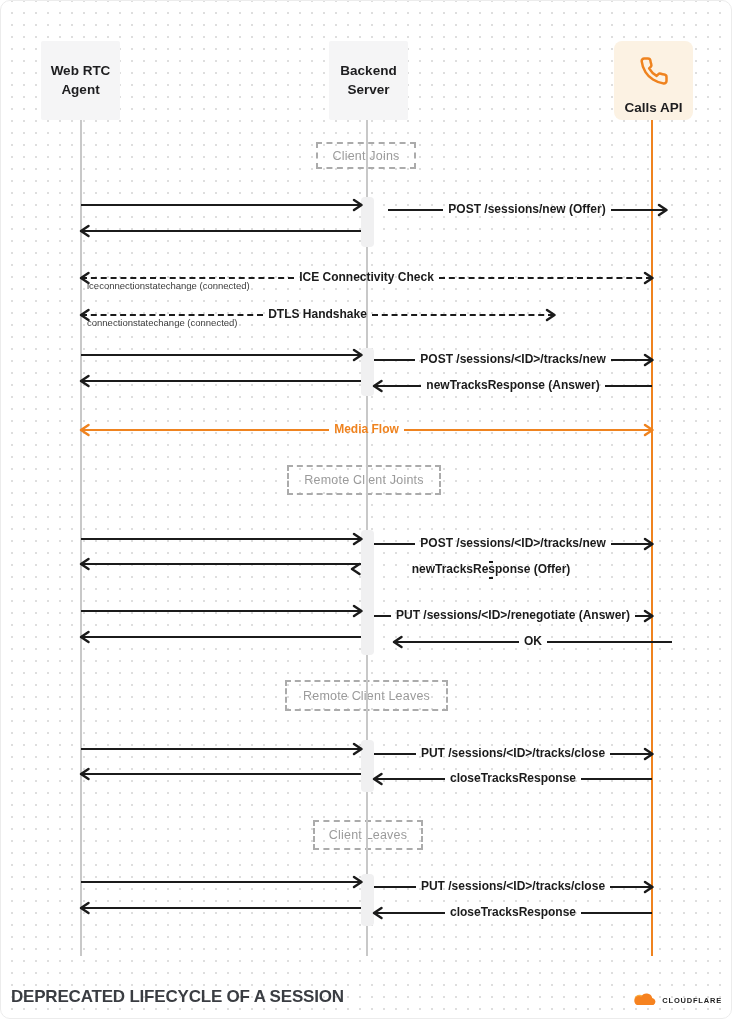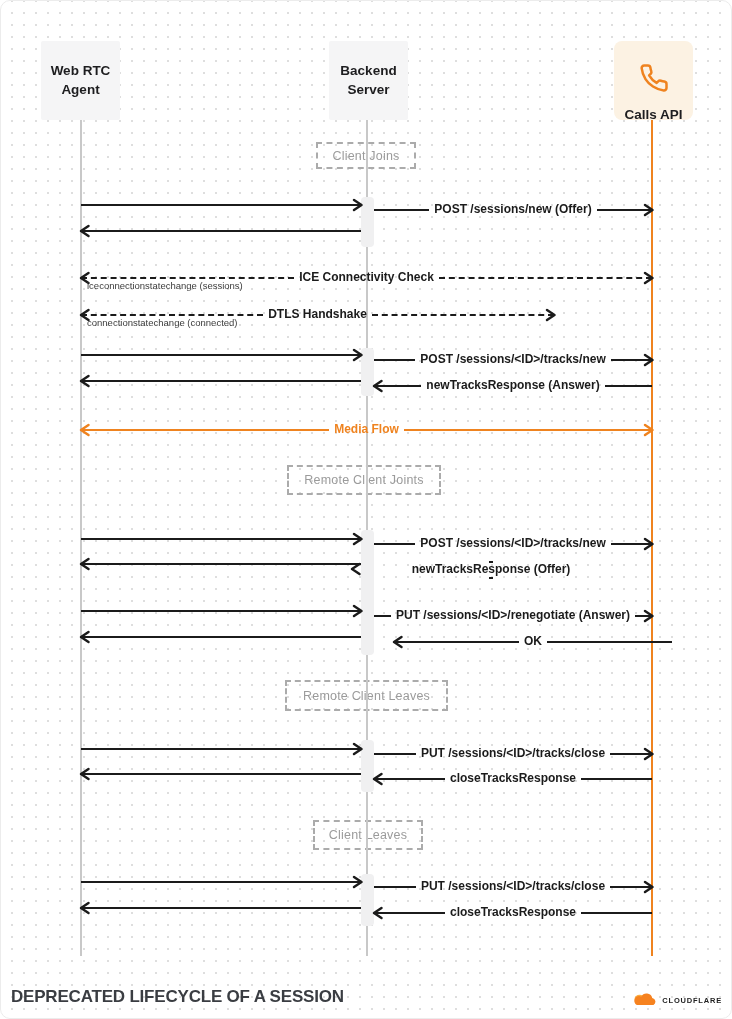--- a/index.html
+++ b/index.html
@@ -7,22 +7,22 @@
   #stage{position:relative;width:732px;height:1019px;overflow:hidden;
     background-color:#fff;
     background-image:radial-gradient(#dedede 1.1px, transparent 1.2px);
     background-size:12px 12px;background-position:5px 6px;
     border-radius:10px;box-sizing:border-box;border:1px solid #ececec;}
   
   .actor-box{position:absolute;display:flex;flex-direction:column;align-items:center;
     justify-content:center;text-align:center;font-weight:700;font-size:13.5px;
     line-height:1.4;color:#1d1d1f;z-index:6;}
   .actor-box.gray{background:#f5f5f6;border-radius:2px;}
-  .actor-box.orange{background:#fcf2e3;border-radius:8px;justify-content:flex-start;
-    padding-top:22px;box-sizing:border-box;}
+  .actor-box.orange{background:#fcf2e3;border-radius:8px;justify-content:center;
+    padding-top:13px;box-sizing:border-box;}
   .actor-box.orange .actor-label{margin-top:7px;}
   
   .lifeline{position:absolute;width:2px;top:119px;height:836px;z-index:2;}
   .lifeline.gray{background:#c8c8c8;}
   .lifeline.orange{background:var(--accent,#ef831f);}
   
   .bar{position:absolute;width:13px;background:#f0f0f1;border-radius:4px;z-index:3;}
   
   .section{position:absolute;border:2px dashed #ababab;color:#9b9b9b;
     display:flex;align-items:center;justify-content:center;font-size:12.5px;
@@ -93,21 +93,21 @@
     <div class="bar" style="left: 360px; top: 739px; height: 52px;"></div>
     <div class="bar" style="left: 360px; top: 873px; height: 52px;"></div>
     <div class="msg solid" style="left: 80px; top: 196px; width: 280px;">
       <div class="seg"></div>
       <span class="head r">
         <svg width="11" height="15" viewBox="0 0 11 15">
           <path d="M2 2.5 L9.5 7.5 L2 12.5" fill="none" stroke="currentColor" stroke-width="2.4" stroke-linecap="round" stroke-linejoin="round"></path>
         </svg>
       </span>
     </div>
-    <div class="msg solid" style="left: 373px; top: 201px; width: 278px;">
+    <div class="msg solid" style="left: 373px; top: 201px; width: 278px; padding-left: 14px;">
       <div class="seg"></div>
       <span class="lbl">POST /sessions/new (Offer)</span>
       <div class="seg"></div>
       <span class="head r">
         <svg width="11" height="15" viewBox="0 0 11 15">
           <path d="M2 2.5 L9.5 7.5 L2 12.5" fill="none" stroke="currentColor" stroke-width="2.4" stroke-linecap="round" stroke-linejoin="round"></path>
         </svg>
       </span>
     </div>
     <div class="msg solid" style="left: 80px; top: 222px; width: 280px;">
@@ -125,21 +125,21 @@
       <span class="head r">
         <svg width="11" height="15" viewBox="0 0 11 15">
           <path d="M2 2.5 L9.5 7.5 L2 12.5" fill="none" stroke="currentColor" stroke-width="2.4" stroke-linecap="round" stroke-linejoin="round"></path>
         </svg>
       </span>
       <span class="head l">
         <svg width="11" height="15" viewBox="0 0 11 15">
           <path d="M9.5 2.5 L2 7.5 L9.5 12.5" fill="none" stroke="currentColor" stroke-width="2.4" stroke-linecap="round" stroke-linejoin="round"></path>
         </svg>
       </span>
-      <span class="sub">iceconnectionstatechange (sessions)</span>
+      <span class="sub">iceconnectionstatechange (connected)</span>
     </div>
     <div class="msg dashed" style="left: 80px; top: 306px; width: 473px;">
       <div class="seg"></div>
       <span class="lbl">DTLS Handshake</span>
       <div class="seg"></div>
       <span class="head r">
         <svg width="11" height="15" viewBox="0 0 11 15">
           <path d="M2 2.5 L9.5 7.5 L2 12.5" fill="none" stroke="currentColor" stroke-width="2.4" stroke-linecap="round" stroke-linejoin="round"></path>
         </svg>
       </span>

